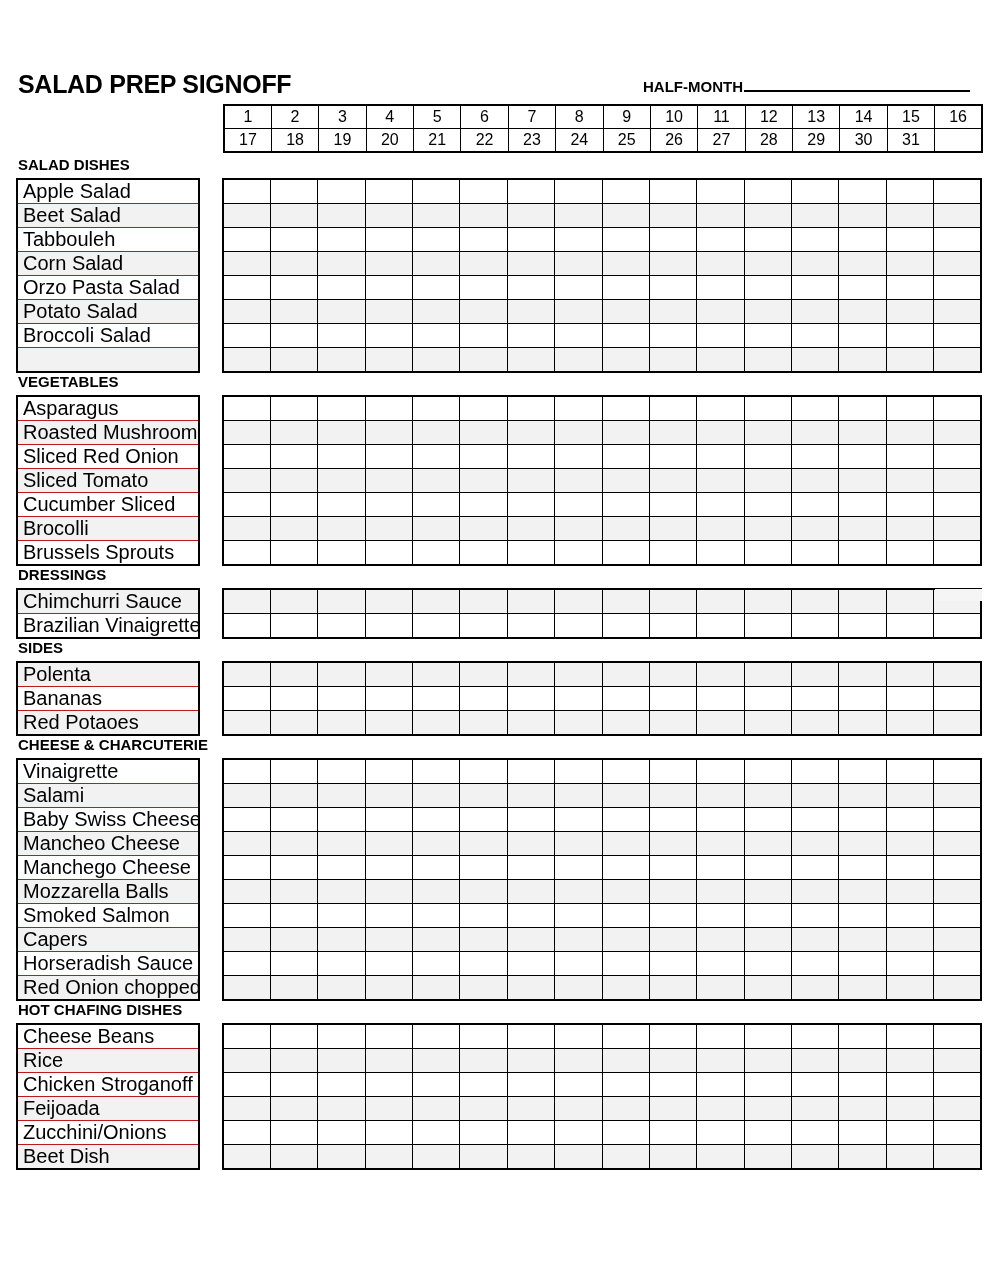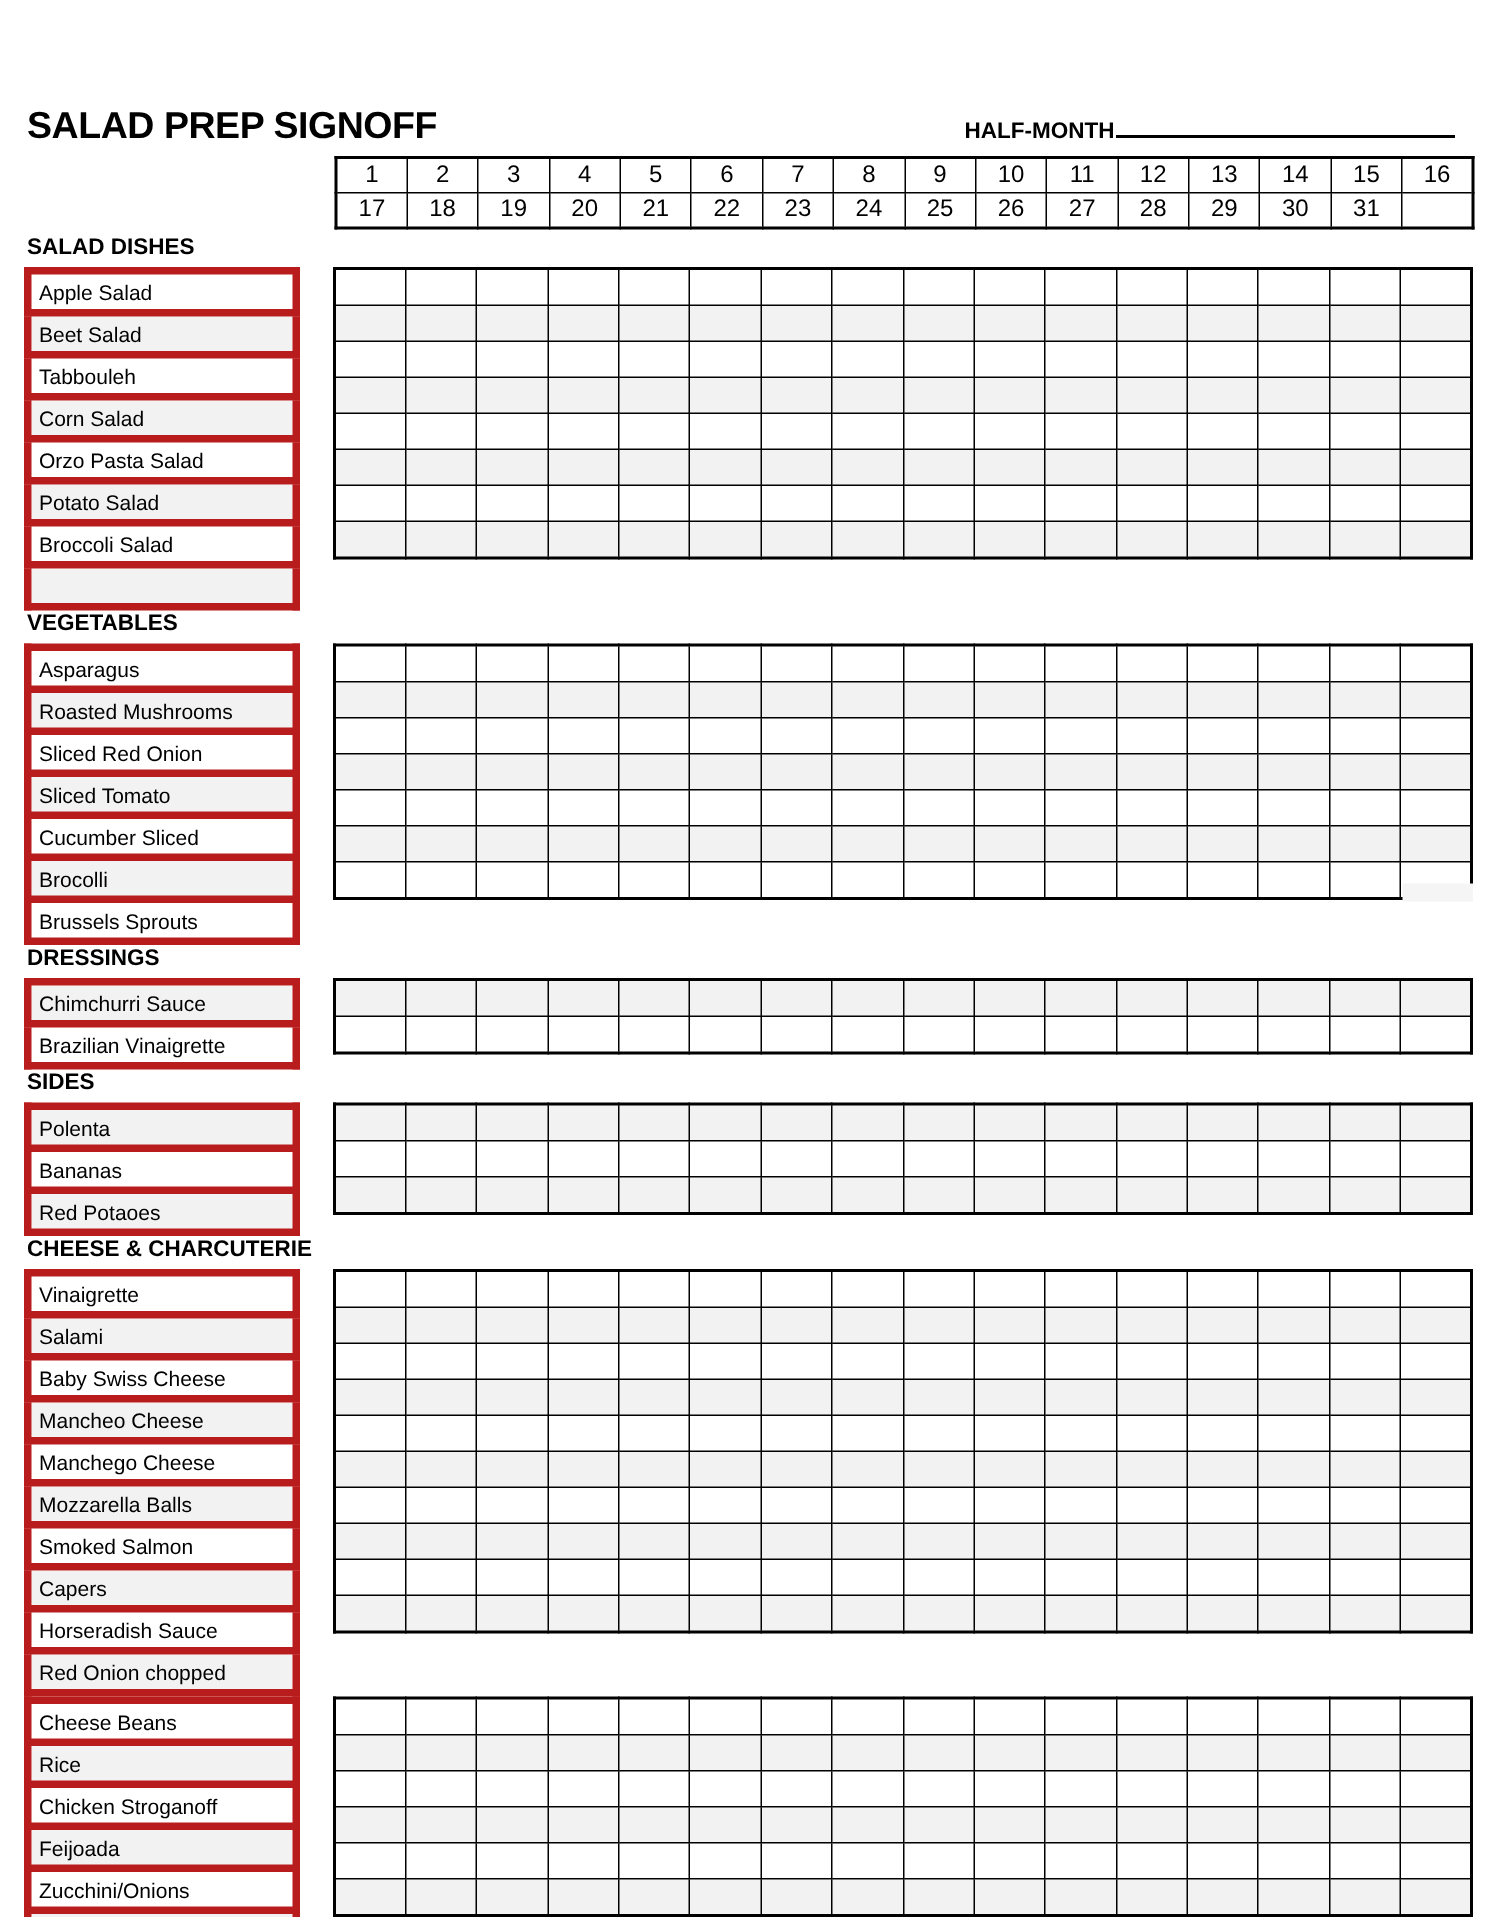--- a/index.html
+++ b/index.html
@@ -71,23 +71,23 @@
     margin: 0 0 4px 2px;
     white-space: nowrap;
   }
   .section-body { display: flex; align-items: flex-start; }
   .items-table {
     width: 184px;
     border: 2px solid #000;
     flex: none;
   }
   .items-table td {
-    border: 5px solid #b91c1c;
+    border: 1px solid #b91c1c;
     height: 23px;
-    font-size: 14px;
+    font-size: 20px;
     padding-left: 5px;
     vertical-align: middle;
     white-space: nowrap;
     overflow: hidden;
   }
   .grid-table {
     width: 760px;
     margin-left: 22px;
     border: 2px solid #000;
     flex: none;
@@ -848,20 +848,21 @@
                 <td></td>
                 <td></td>
                 <td></td>
                 <td></td>
               </tr>
             </tbody>
           </table>
         </div>
       </div>
       <div class="section">
+        <div class="section-label">HOT CHAFING DISHES</div>
         <div class="section-body">
           <table class="items-table">
             <tbody>
               <tr>
                 <td>Cheese Beans</td>
               </tr>
               <tr class="shaded">
                 <td>Rice</td>
               </tr>
               <tr>

